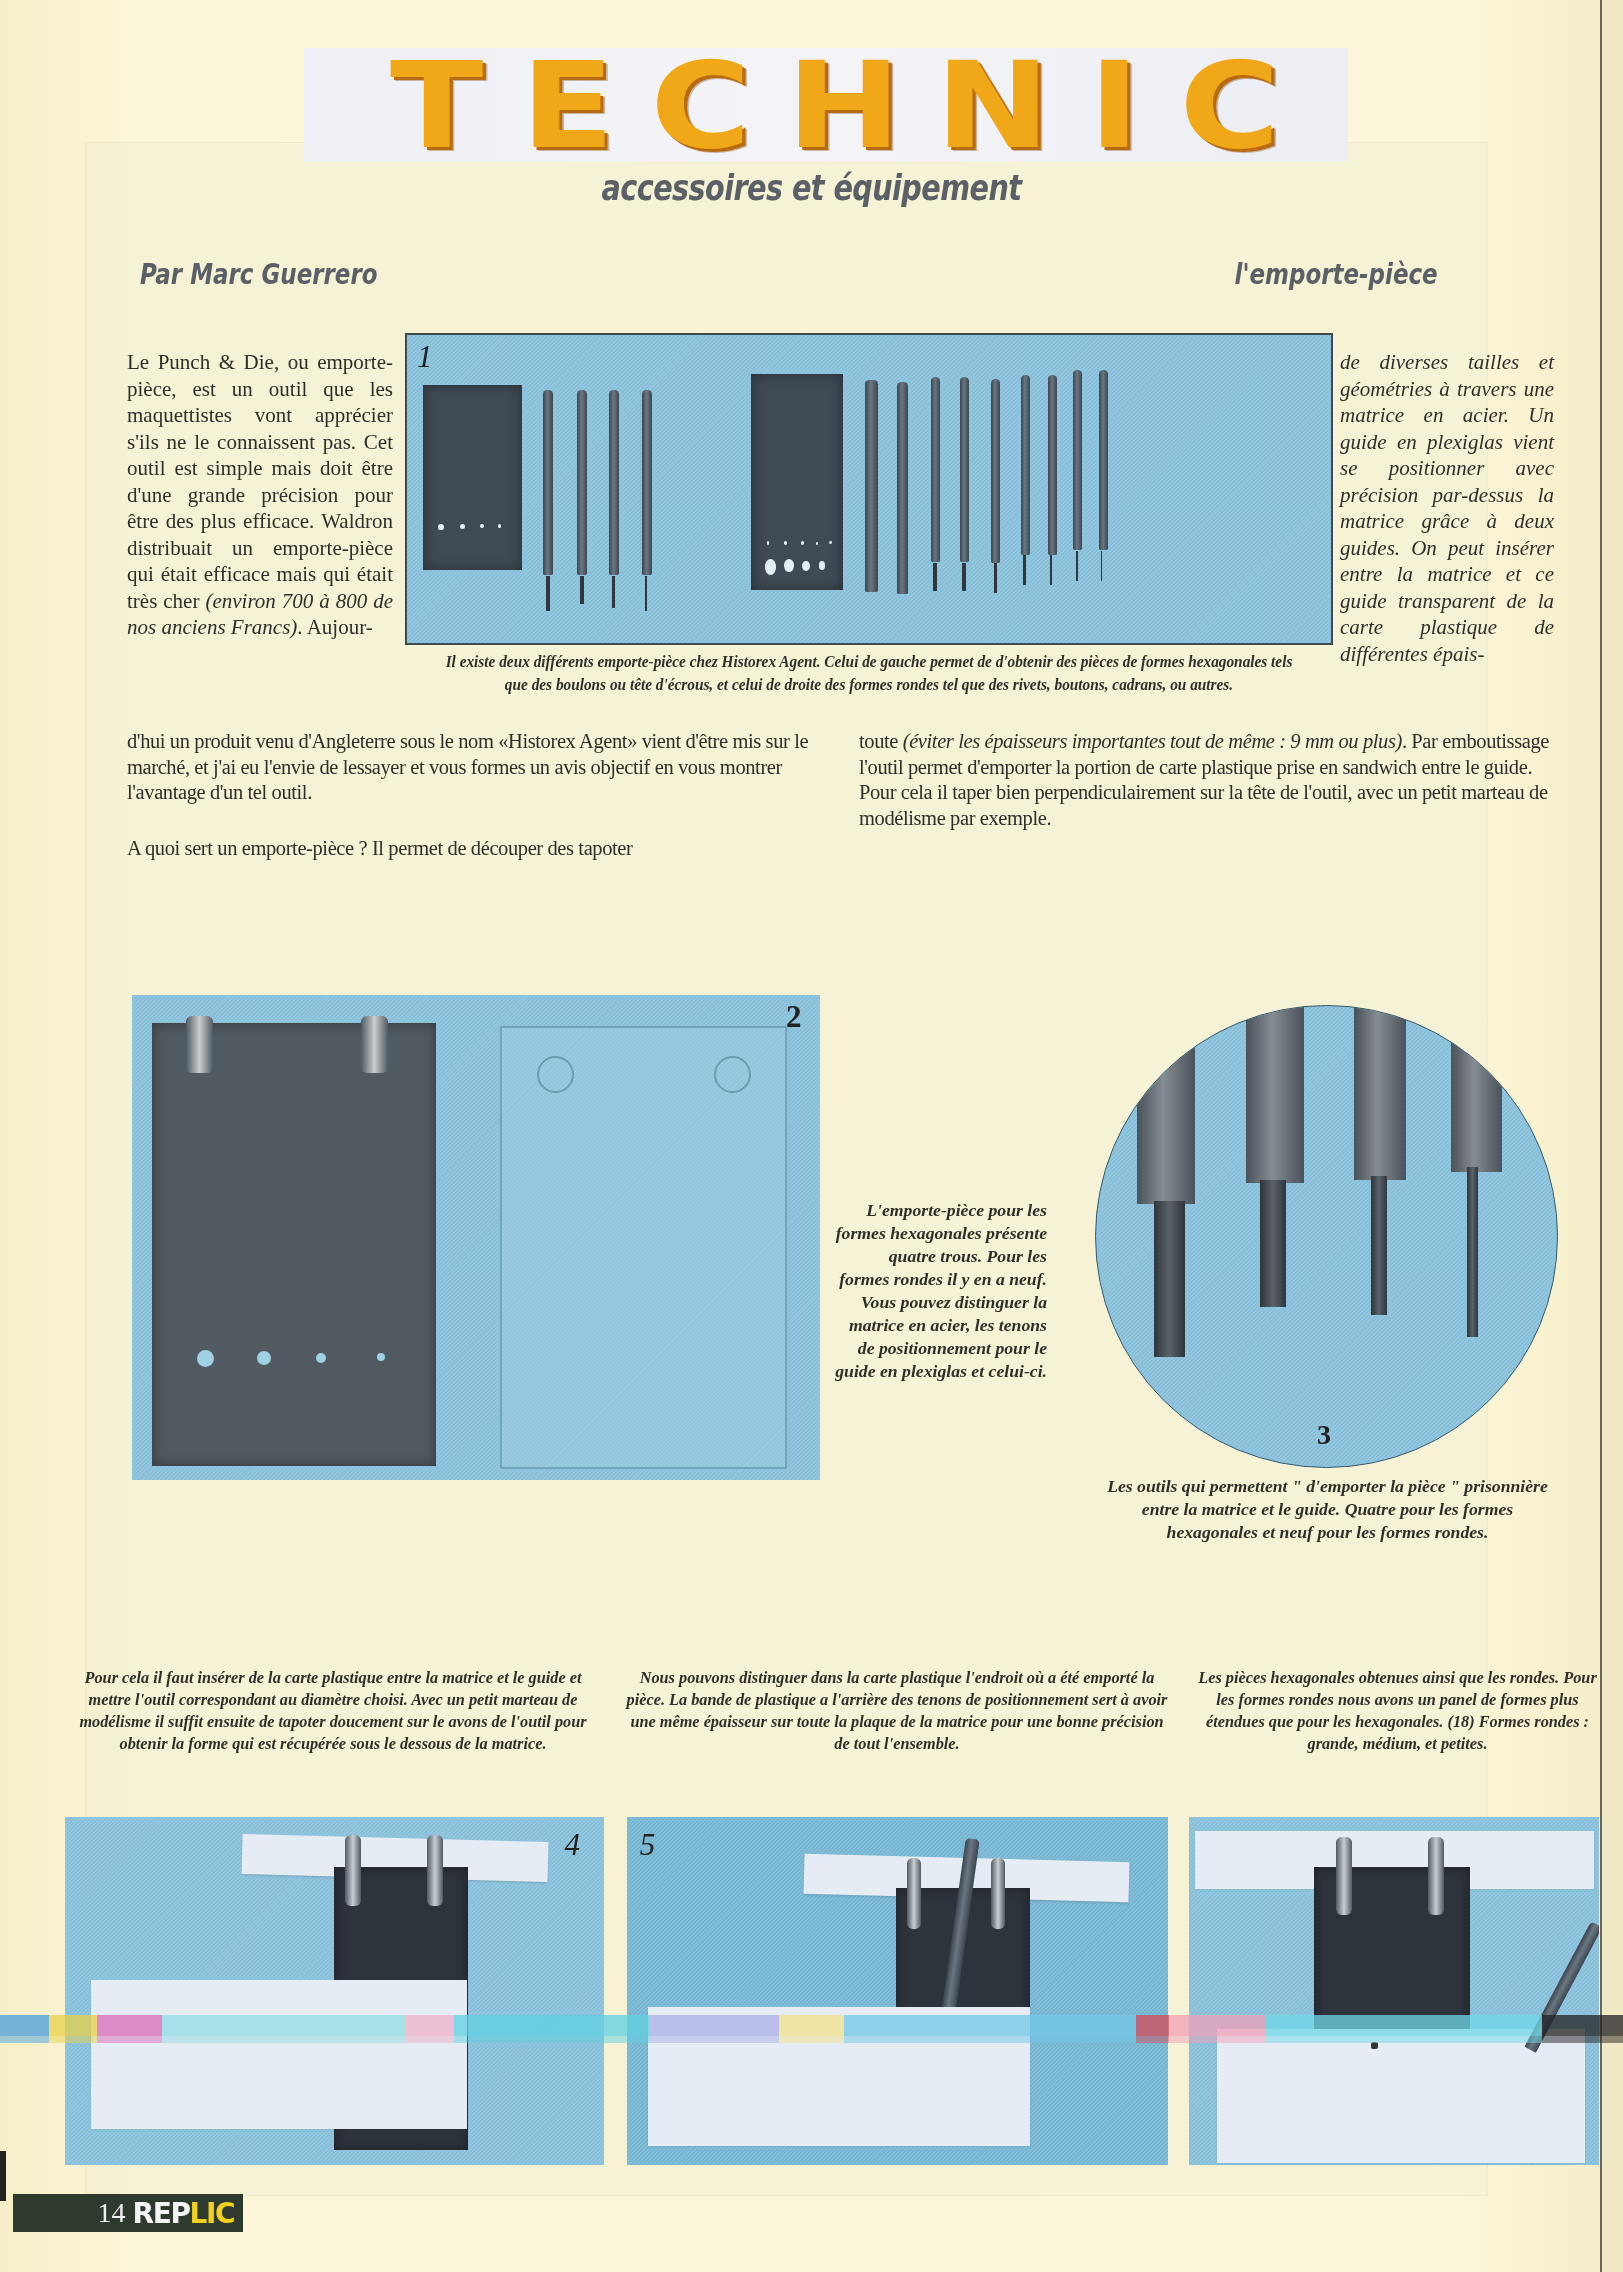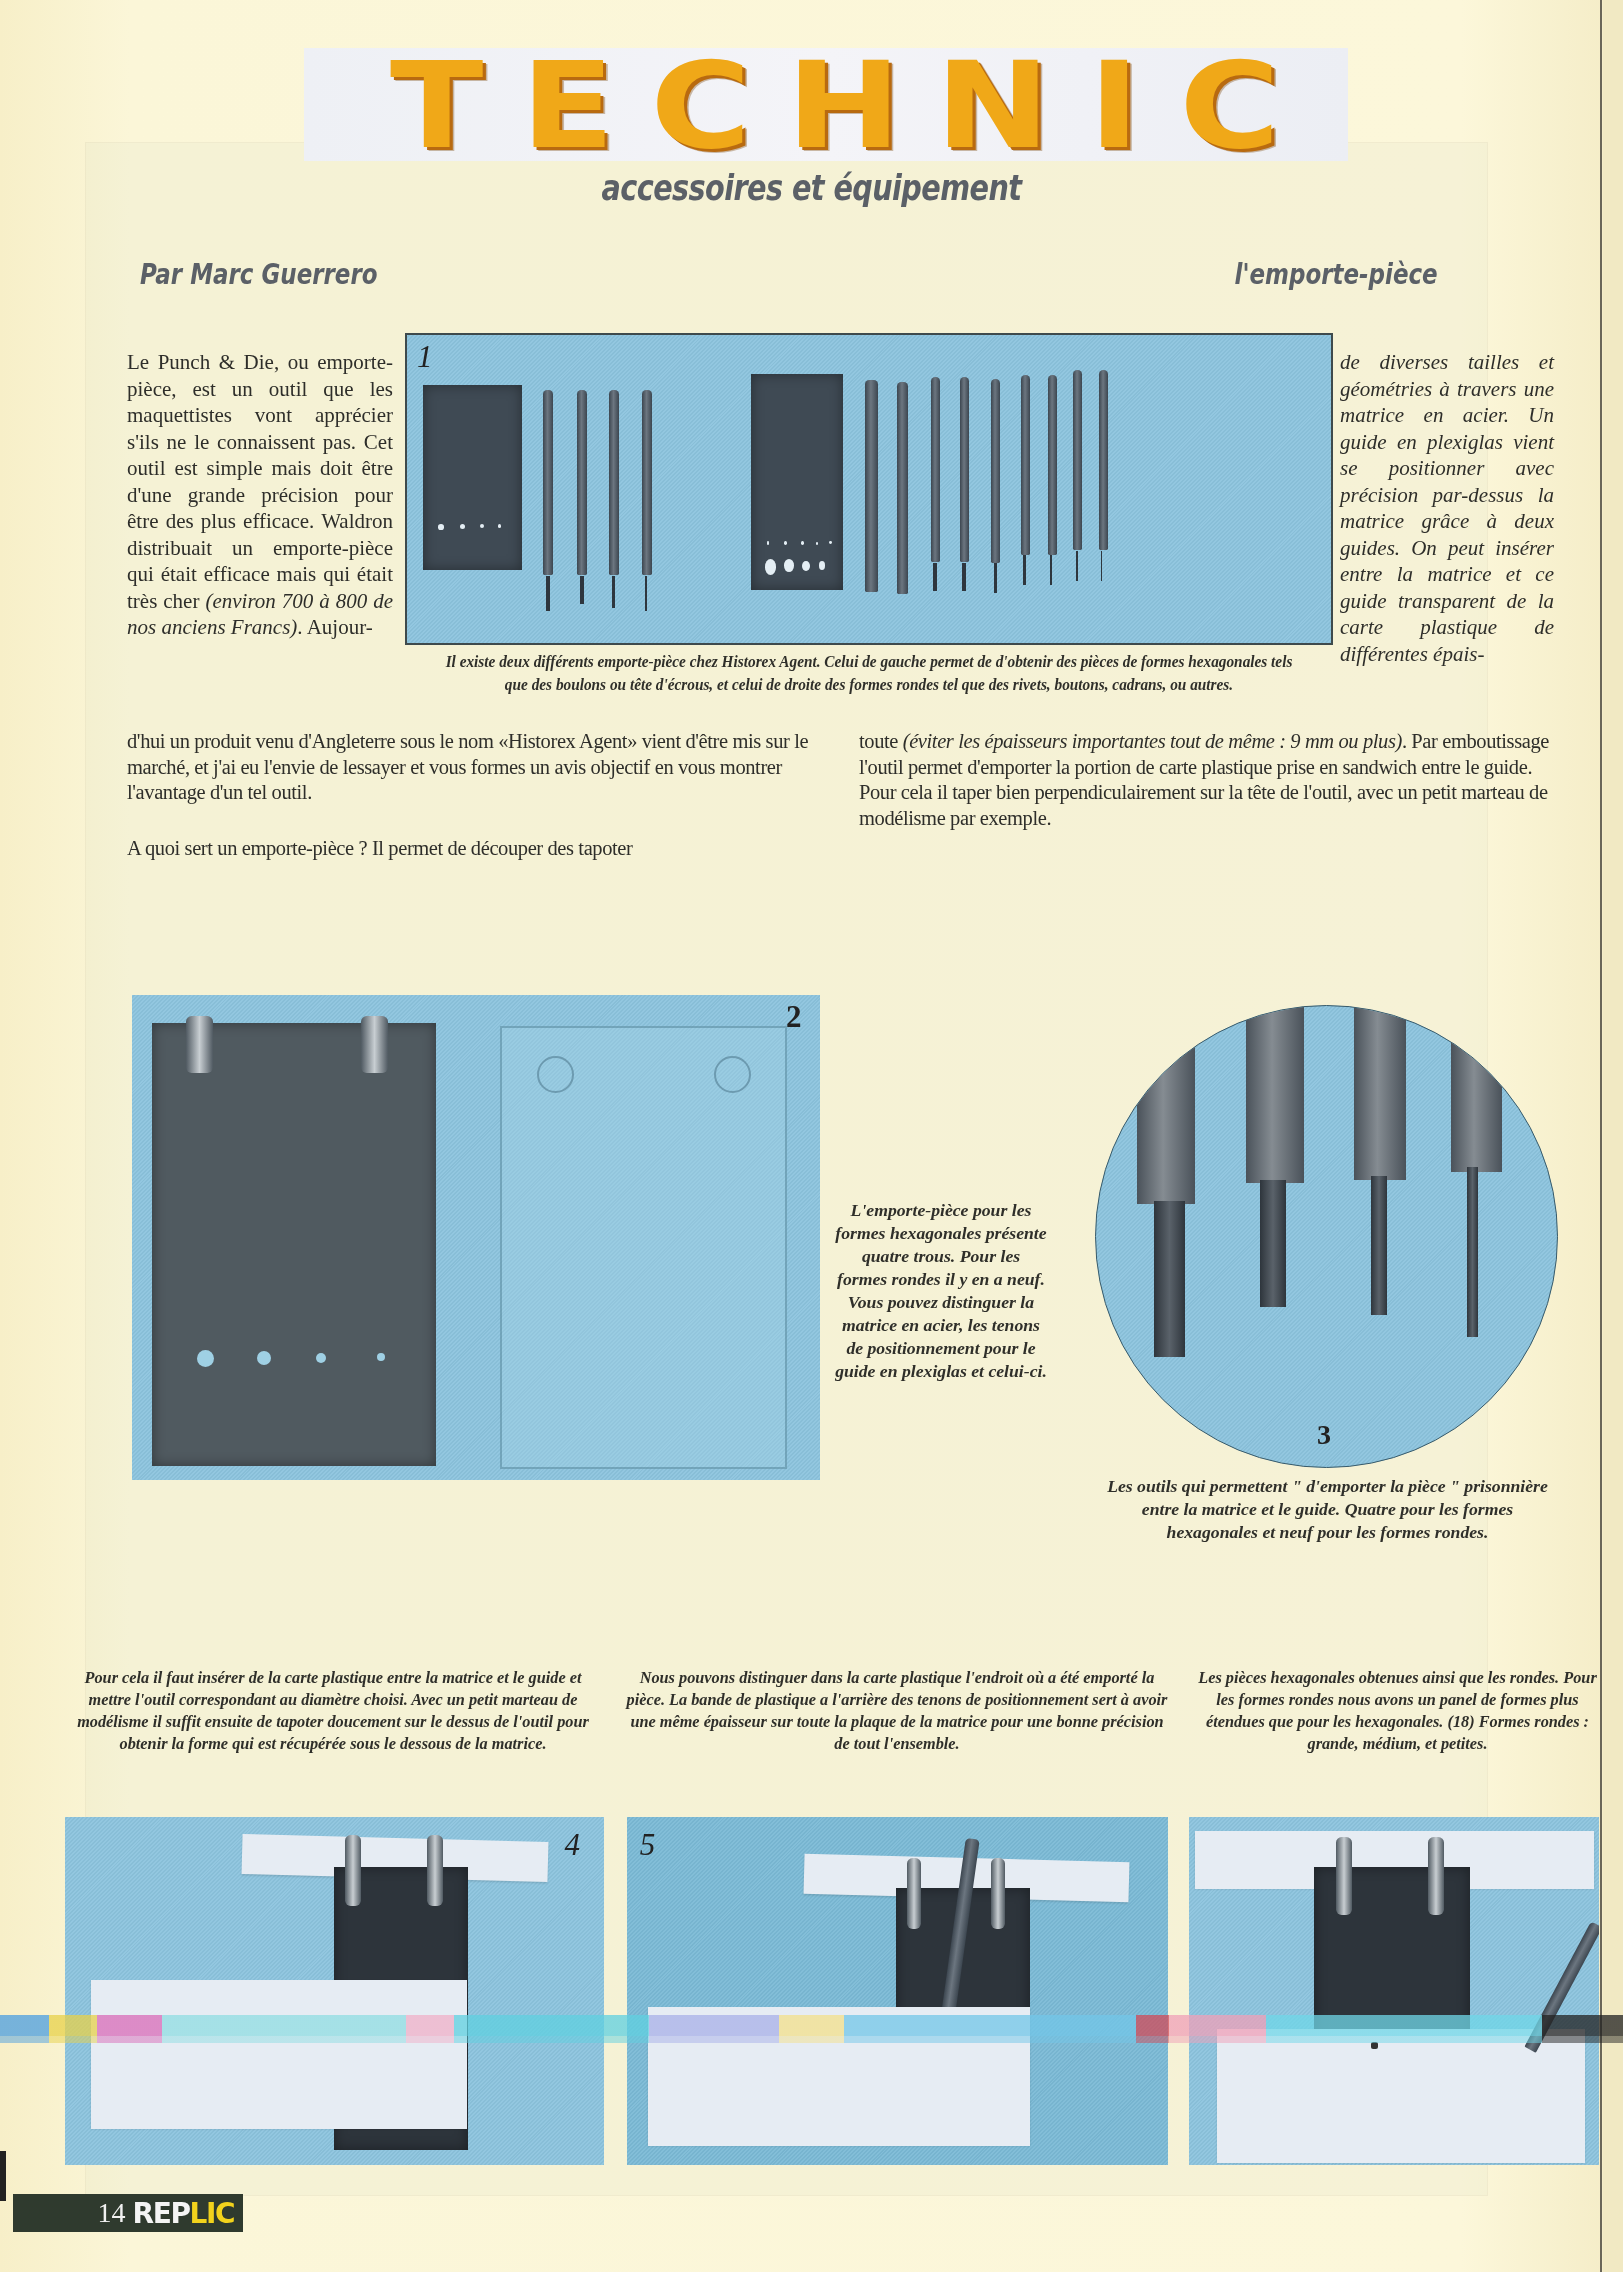--- a/index.html
+++ b/index.html
@@ -84,21 +84,21 @@
   .pin { position: absolute; background: linear-gradient(90deg,#505a62,#c8ced2 50%,#505a62); border-radius: 5.7px; }
 
   .caption {
     position: absolute; font-style: italic; font-weight: bold; color: #2f2f2a;
     text-align: center;
   }
   .cap1 { left: 409px; top: 650px; width: 920px; font-size: 16.3px; line-height: 23px; transform: scaleX(0.94); transform-origin: center; }
 
   .photo2 { left: 132px; top: 995px; width: 688px; height: 485px; }
   .cap2 {
-    position: absolute; left: 835px; top: 1199px; width: 212px; text-align: center;
+    position: absolute; left: 835px; top: 1199px; width: 212px; text-align: right;
     font-style: italic; font-weight: bold; font-size: 17.7px; line-height: 23px; color: #2f2f2a;
   }
   .glass { position: absolute; border: 2.1px solid rgba(70,120,140,0.45); background: rgba(170,215,232,0.3); }
   .glass-hole { position: absolute; border: 2.1px solid rgba(60,100,120,0.45); border-radius: 50%; }
 
   .photo3 {
     left: 1095px; top: 1005px; width: 461px; height: 461px; border-radius: 50%;
     border: 1.4px solid #375a6a;
   }
   .punch-body { position: absolute; background: linear-gradient(90deg,#4a525a,#858c92 45%,#4a525a); }
@@ -236,21 +236,21 @@
   <div class="punch-body" style="left:150px;top:-14px;width:58px;height:191px;"></div>
   <div class="punch-tip" style="left:164px;top:174px;width:25.5px;height:127px;"></div>
   <div class="punch-body" style="left:258px;top:-14px;width:52px;height:188px;"></div>
   <div class="punch-tip" style="left:275px;top:170px;width:15.6px;height:139px;"></div>
   <div class="punch-body" style="left:355px;top:-14px;width:51px;height:180px;"></div>
   <div class="punch-tip" style="left:371px;top:161px;width:11.3px;height:170px;"></div>
   <span class="photo-num" style="left:221px;top:413px;font-size:28px;">3</span>
 </div>
 <div class="caption cap3">Les outils qui permettent " d'emporter la pièce " prisonnière entre la matrice et le guide. Quatre pour les formes hexagonales et neuf pour les formes rondes.</div>
 
-<div class="caption cap4">Pour cela il faut insérer de la carte plastique entre la matrice et le guide et mettre l'outil correspondant au diamètre choisi. Avec un petit marteau de modélisme il suffit ensuite de tapoter doucement sur le dessus de l'outil pour obtenir la forme qui est récupérée sous le dessous de la matrice.</div>
+<div class="caption cap4">Pour cela il faut insérer de la carte plastique entre la matrice et le guide et mettre l'outil correspondant au diamètre choisi. Avec un petit marteau de modélisme il suffit ensuite de tapoter doucement sur le avons de l'outil pour obtenir la forme qui est récupérée sous le dessous de la matrice.</div>
 <div class="caption cap5">Nous pouvons distinguer dans la carte plastique l'endroit où a été emporté la pièce. La bande de plastique a l'arrière des tenons de positionnement sert à avoir une même épaisseur sur toute la plaque de la matrice pour une bonne précision de tout l'ensemble.</div>
 <div class="caption cap6">Les pièces hexagonales obtenues ainsi que les rondes. Pour les formes rondes nous avons un panel de formes plus étendues que pour les hexagonales. (18) Formes rondes : grande, médium, et petites.</div>
 
 <div class="photo photo4">
   <div class="paper" style="left:177px;top:21px;width:306px;height:40px;transform:rotate(1.5deg);"></div>
   <div class="plate" style="left:269px;top:50px;width:134px;height:283px;background:#2d343b;"></div>
   <div class="pin" style="left:280px;top:18.4px;width:15.6px;height:71px;"></div>
   <div class="pin" style="left:362px;top:18.4px;width:15.6px;height:71px;"></div>
   <div class="paper" style="left:25.5px;top:163px;width:376px;height:149px;"></div>
   <span class="photo-num it" style="right:24px;top:10px;">4</span>

